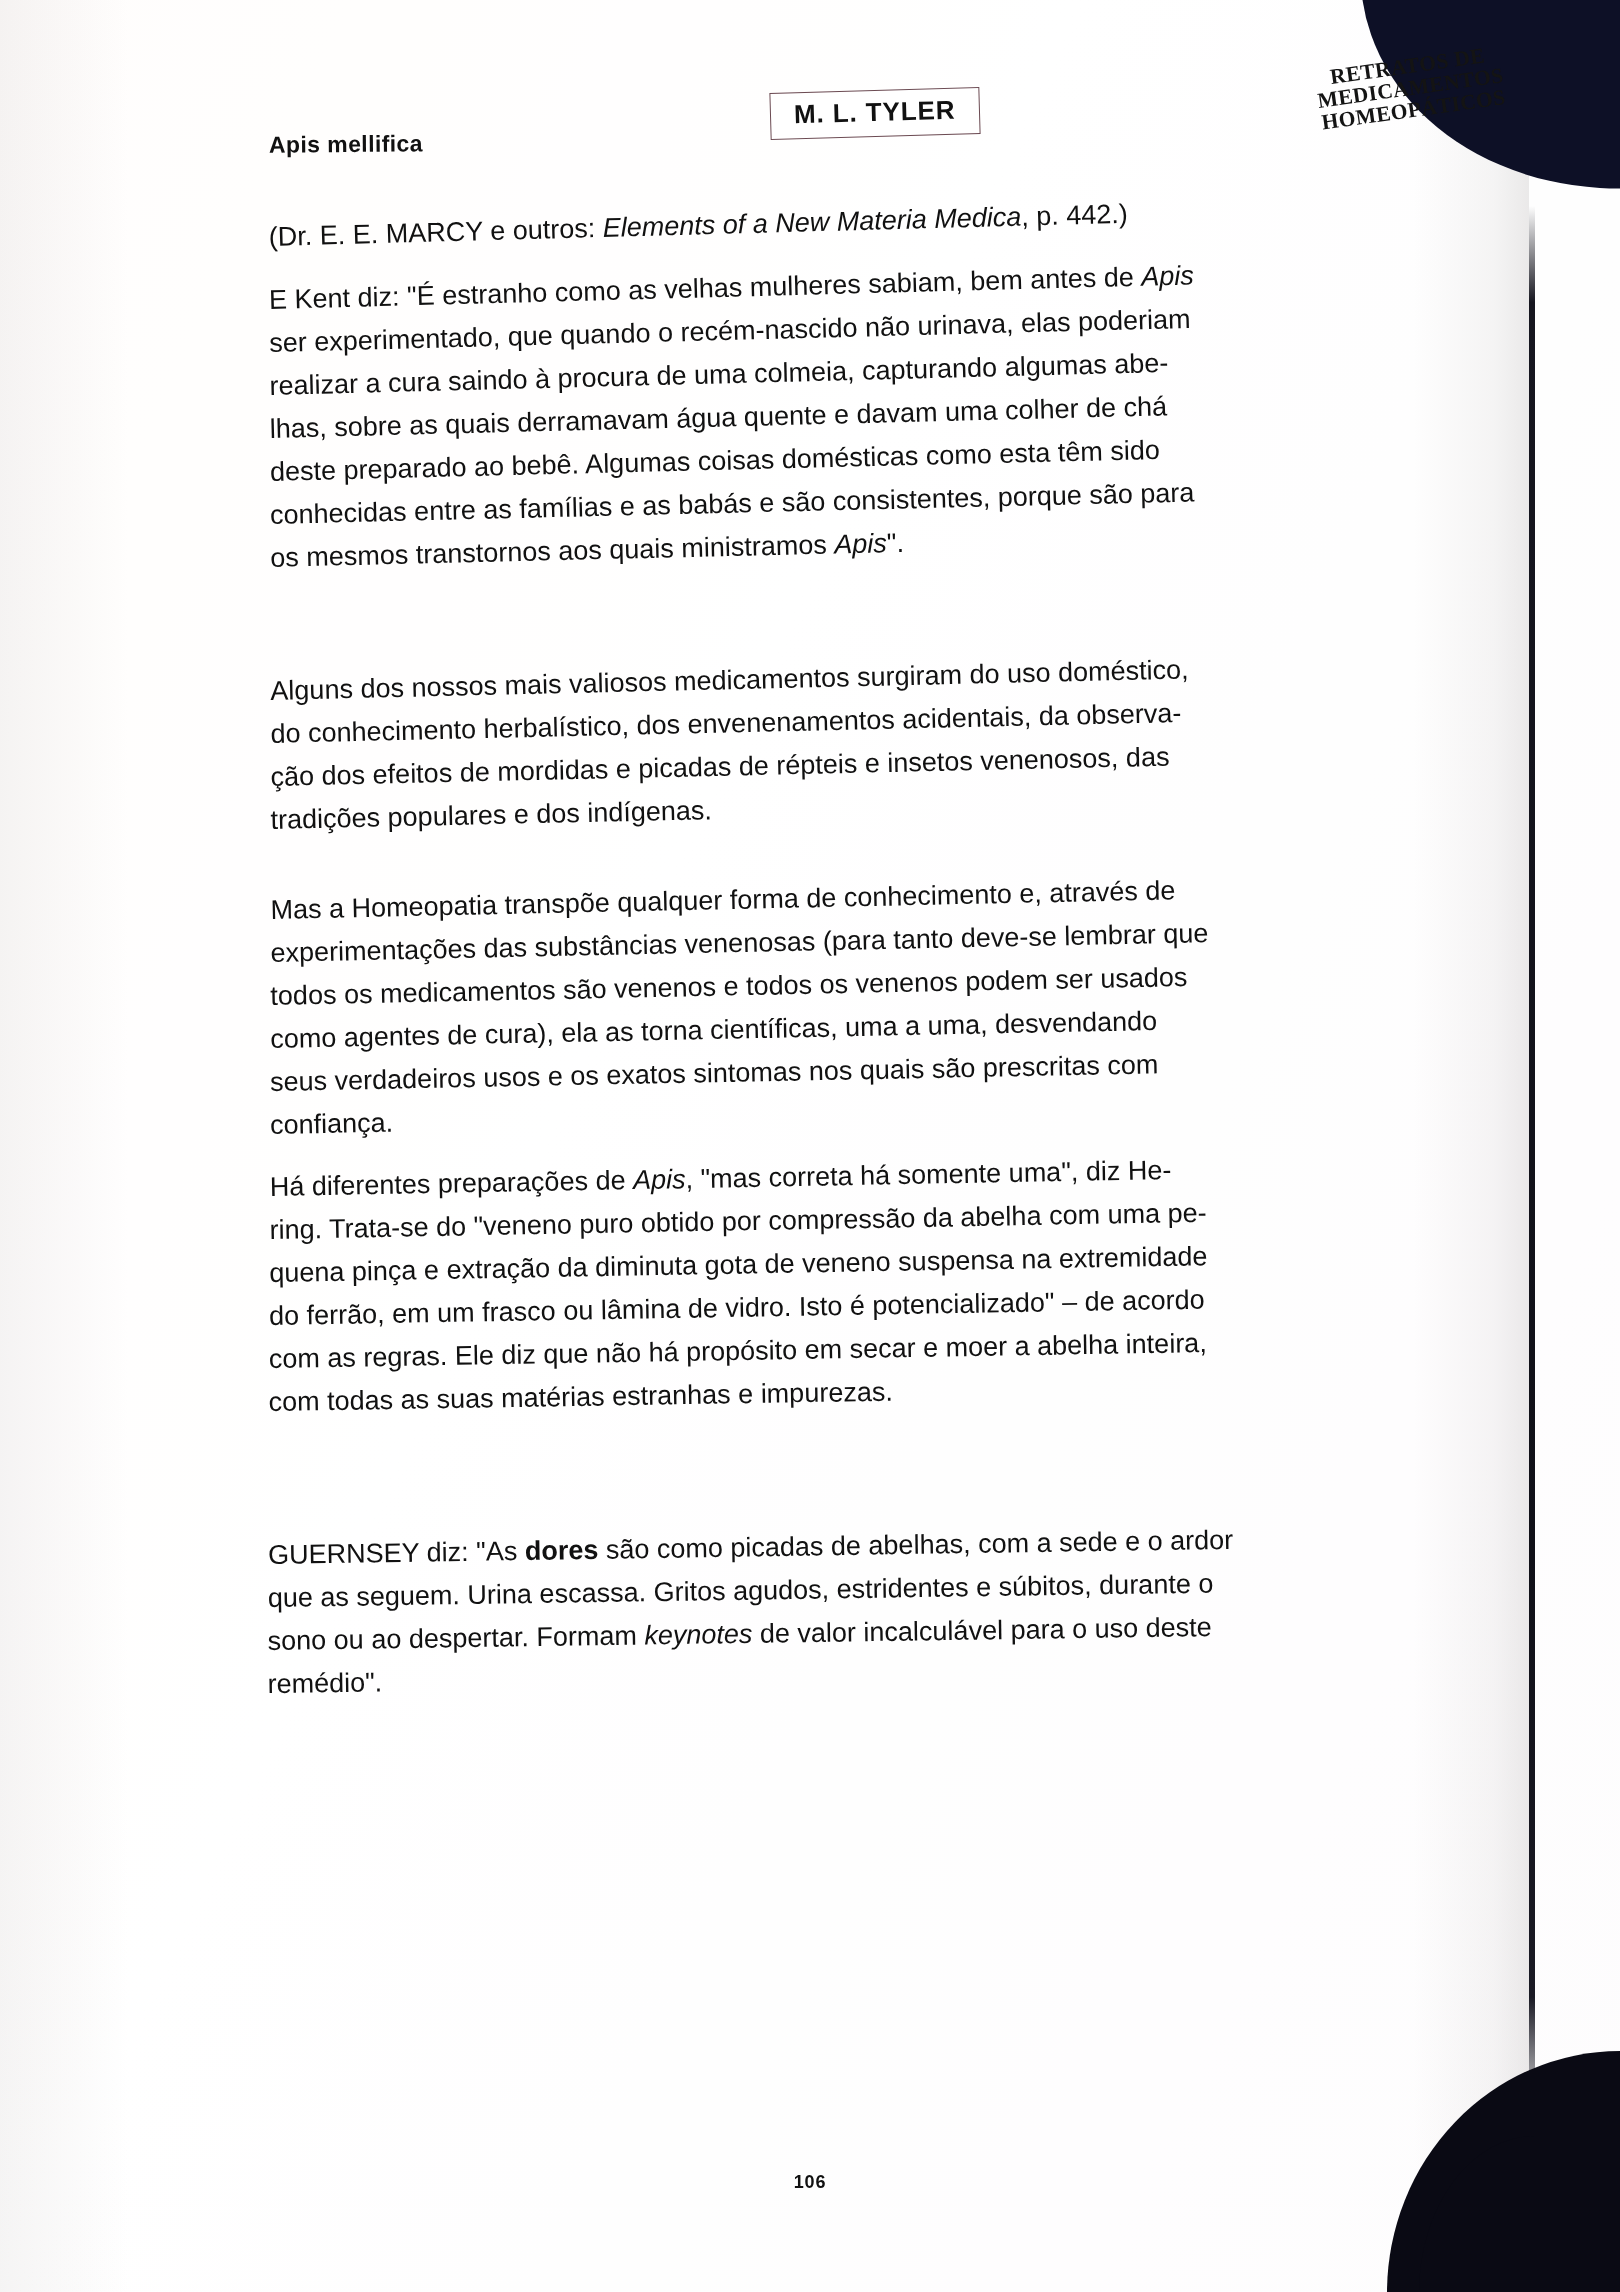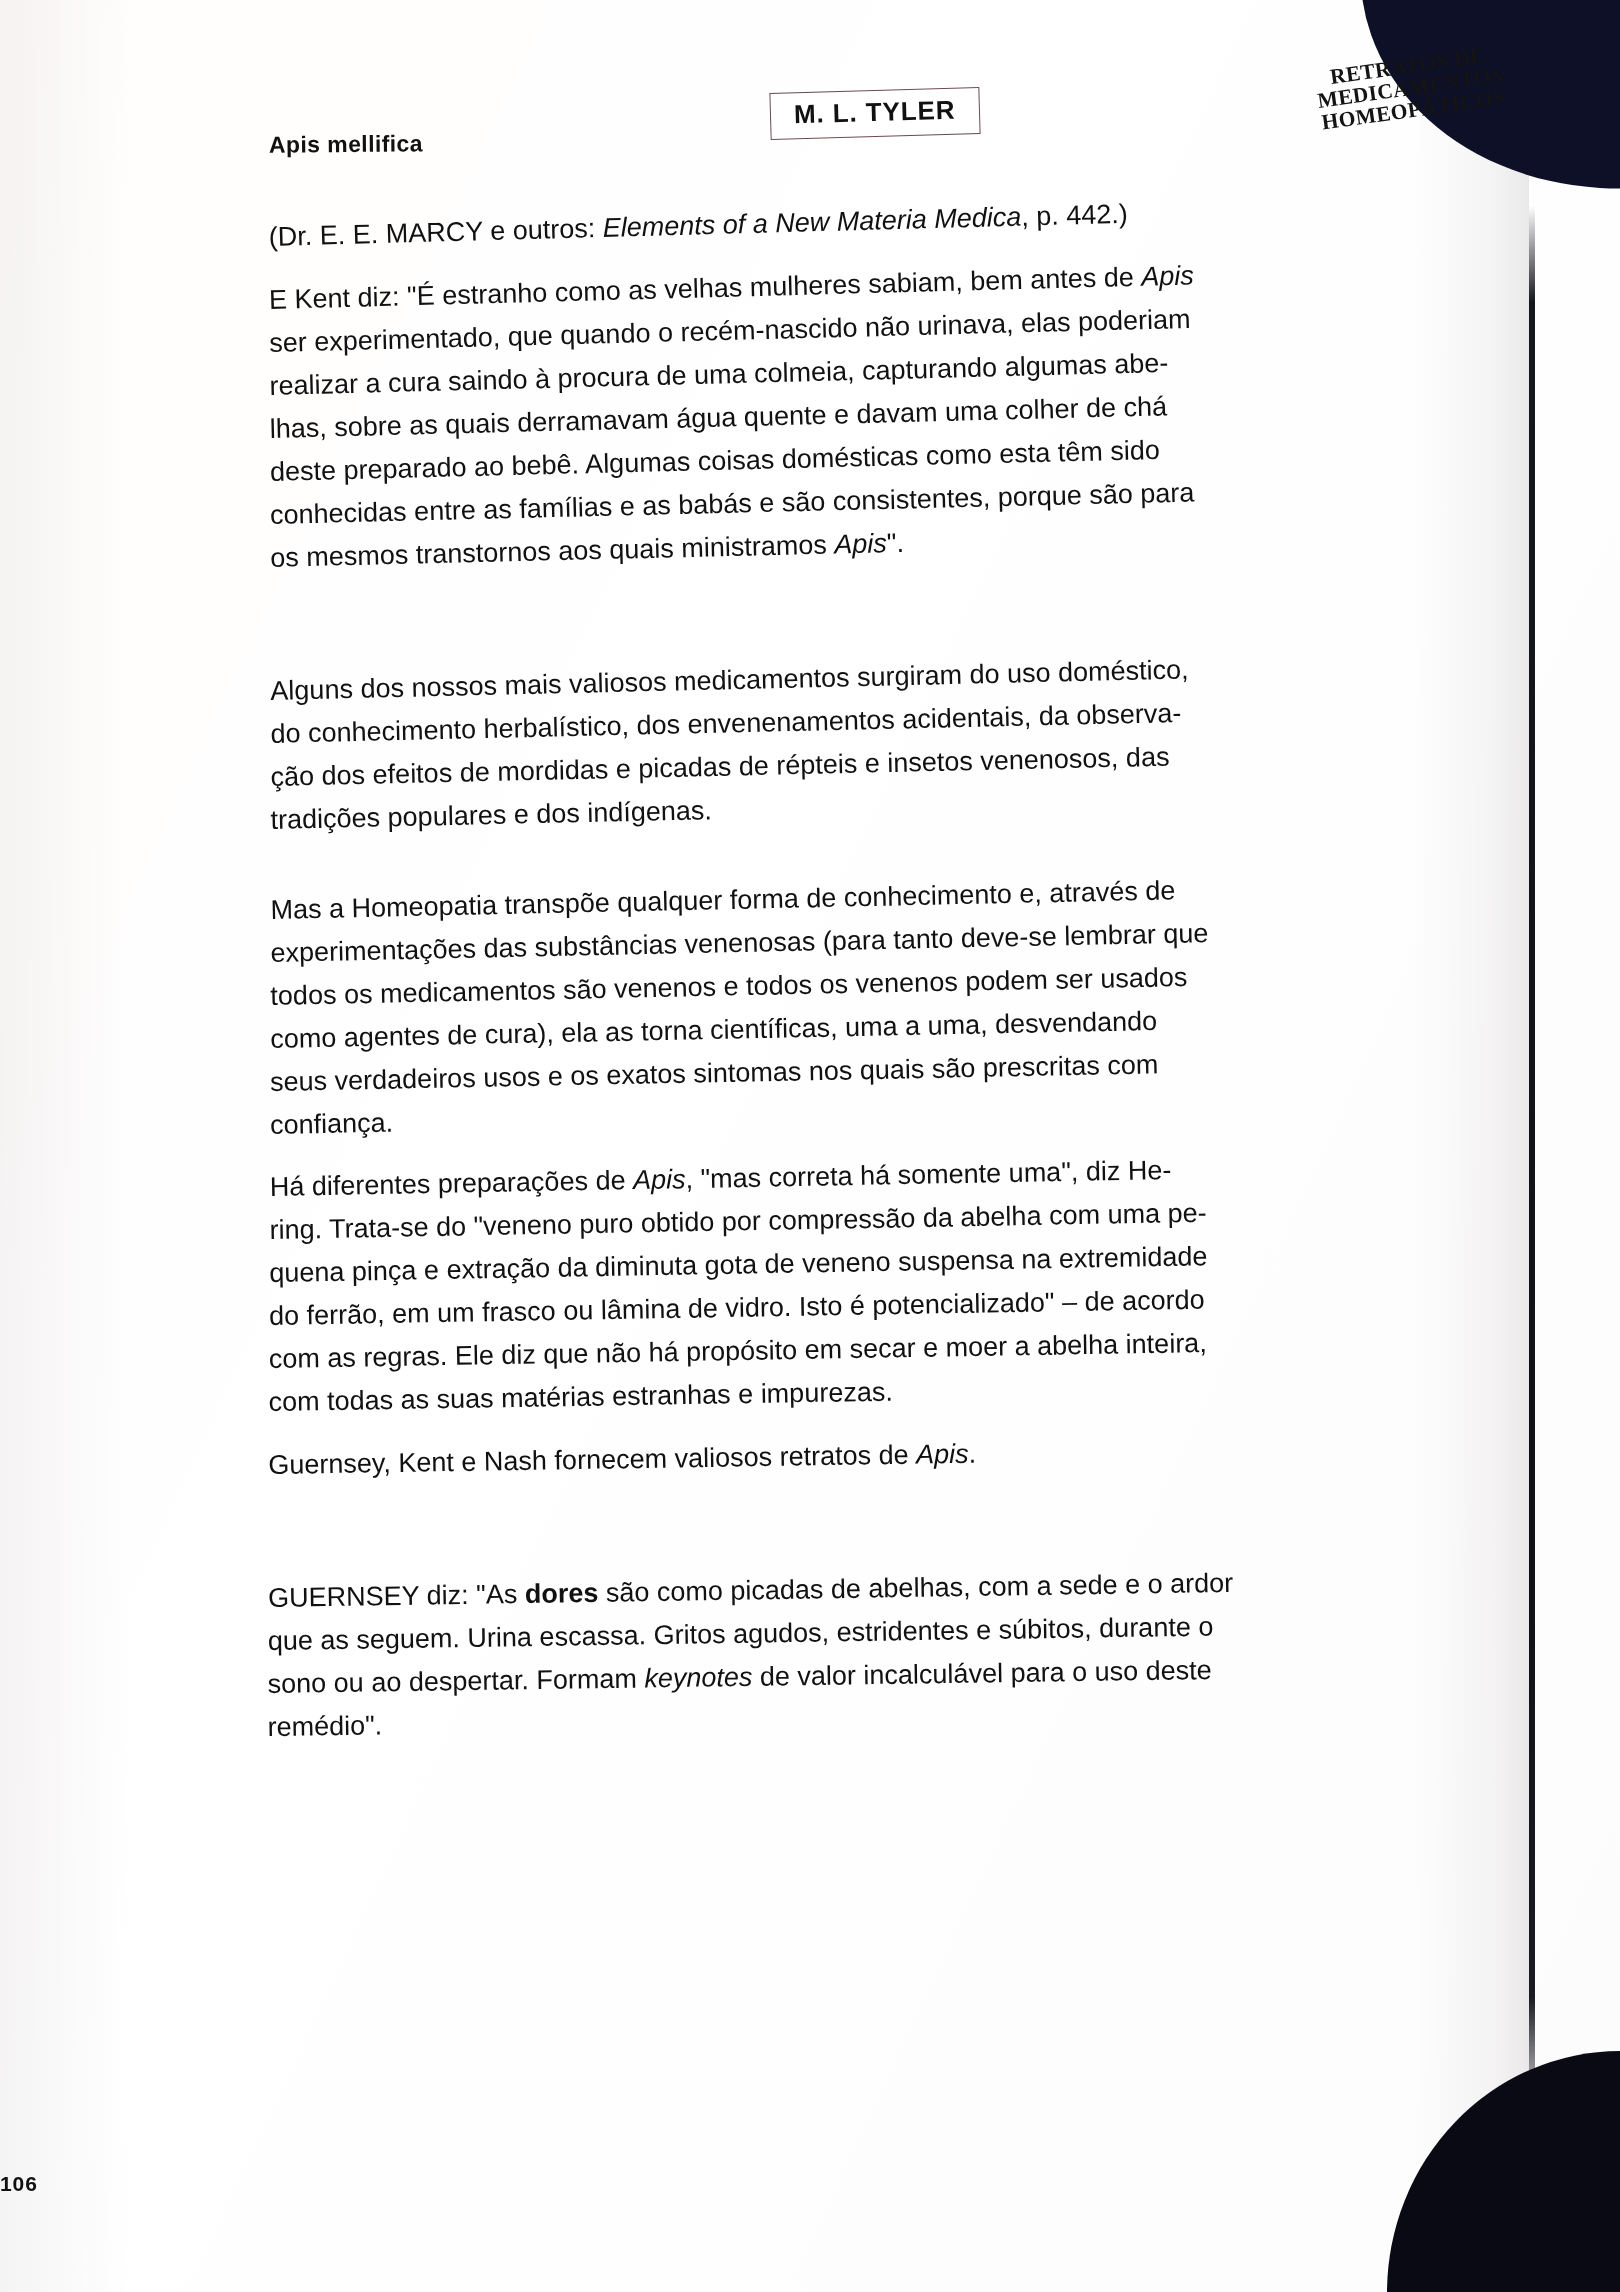--- a/index.html
+++ b/index.html
@@ -88,21 +88,21 @@
   }
   .para .line{display:block;}
   .gap-sm{height:19.7px;}
   .gap-md{height:47px;}
   .gap-xl{height:90px;}
   em{font-style:italic;}
   b{font-weight:bold;}
 
   #page-number{
     position:absolute;left:0;right:0;top:2172px;
-    font-weight:bold;font-size:21px;letter-spacing:0.9px;
+    text-align:center;font-weight:bold;font-size:18px;letter-spacing:0.9px;
   }
   
   #left-noise{
     position:absolute;left:0;top:0;width:215px;height:100%;
     background:linear-gradient(to right,rgba(200,195,195,.18) 0%,rgba(255,255,255,0) 60%);
     pointer-events:none;
   }
 </style>
 </head>
 <body>
@@ -161,23 +161,20 @@
     <div class="gap-sm"></div>
     <div class="para">
         <div class="line" style="transform: rotate(-1.082deg) translateX(1px);">Há diferentes preparações de <em>Apis</em>, "mas correta há somente uma", diz He-</div>
         <div class="line" style="transform: rotate(-1.056deg) translateX(0.7px);">ring. Trata-se do "veneno puro obtido por compressão da abelha com uma pe-</div>
         <div class="line" style="transform: rotate(-1.03deg) translateX(0.5px);">quena pinça e extração da diminuta gota de veneno suspensa na extremidade</div>
         <div class="line" style="transform: rotate(-1.004deg) translateX(0.3px);">do ferrão, em um frasco ou lâmina de vidro. Isto é potencializado" – de acordo</div>
         <div class="line" style="transform: rotate(-0.978deg) translateX(0px);">com as regras. Ele diz que não há propósito em secar e moer a abelha inteira,</div>
         <div class="line" style="transform: rotate(-0.952deg) translateX(-0.3px);">com todas as suas matérias estranhas e impurezas.</div>
       </div>
     <div class="gap-sm"></div>
-    <div class="para">
-        <div class="line" style="transform: rotate(-0.926deg) translateX(-0.5px);">Guernsey, Kent e Nash fornecem valiosos retratos de <em>Apis</em>.</div>
-      </div>
     <div class="gap-xl"></div>
     <div class="para">
         <div class="line" style="transform: rotate(-0.9deg) translateX(-0.7px);">GUERNSEY diz: "As <b>dores</b> são como picadas de abelhas, com a sede e o ardor</div>
         <div class="line" style="transform: rotate(-0.874deg) translateX(-1px);">que as seguem. Urina escassa. Gritos agudos, estridentes e súbitos, durante o</div>
         <div class="line" style="transform: rotate(-0.848deg) translateX(-1.2px);">sono ou ao despertar. Formam <em>keynotes</em> de valor incalculável para o uso deste</div>
         <div class="line" style="transform: rotate(-0.822deg) translateX(-1.3px);">remédio".</div>
       </div>
     <div class="gap-xl"></div>
   </div>
 

